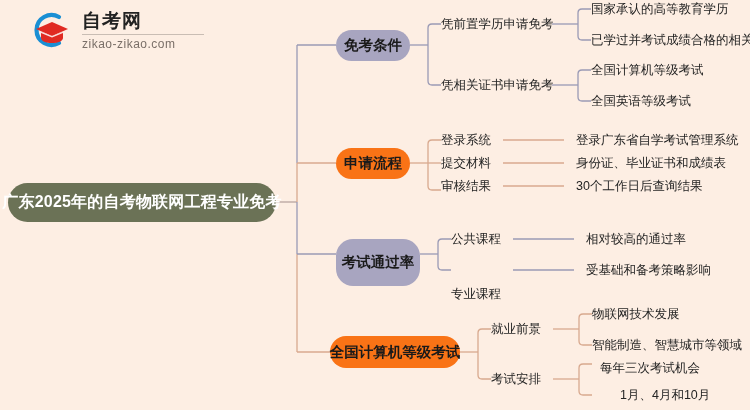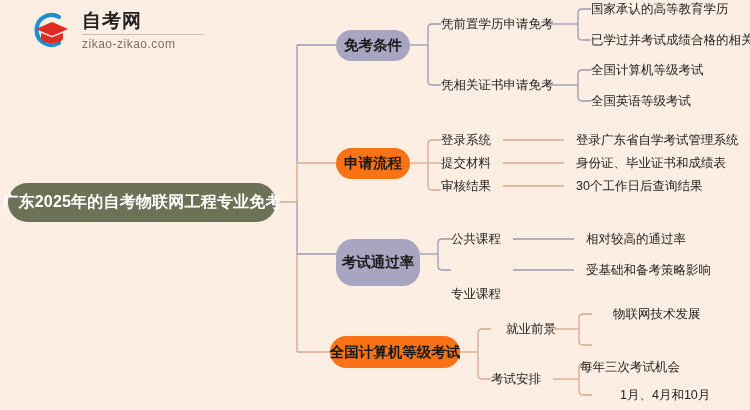--- a/index.html
+++ b/index.html
@@ -214,20 +214,21 @@
   <div class="lbl leaf" style="left:576px; top:134px;font-family:Liberation Serif, serif;">登录广东省自学考试管理系统</div>
   <div class="lbl leaf" style="left:576px; top:157px;">身份证、毕业证书和成绩表</div>
   <div class="lbl leaf" style="left:576px; top:180px;">30个工作日后查询结果</div>
 
   <div class="lbl mid" style="left:451px; top:233px;">公共课程</div>
   <div class="lbl mid" style="left:451px; top:264px;margin-top:24px;">专业课程</div>
 
   <div class="lbl leaf" style="left:586px; top:233px;">相对较高的通过率</div>
   <div class="lbl leaf" style="left:586px; top:264px;">受基础和备考策略影响</div>
 
-  <div class="lbl mid" style="left:506px; top:323px;text-align:center;">就业前景</div>
+  <div class="lbl mid" style="left:491px; top:323px;text-align:center;">就业前景</div>
   <div class="lbl mid" style="left:491px; top:373px;">考试安排</div>
 
-  <div class="lbl leaf" style="left:613px; top:308px;">物联网技术发展</div>
-  <div class="lbl leaf" style="left:580px; top:362px;font-family:Liberation Mono, monospace;">每年三次考试机会</div>
+  <div class="lbl leaf" style="left:592px; top:308px;">物联网技术发展</div>
+  <div class="lbl leaf" style="left:592px; top:339px;">智能制造、智慧城市等领域</div>
+  <div class="lbl leaf" style="left:600px; top:362px;">每年三次考试机会</div>
   <div class="lbl leaf" style="left:592px; top:389px;margin-left:28px;">1月、4月和10月</div>
 
 </div>
 
 </body></html>

